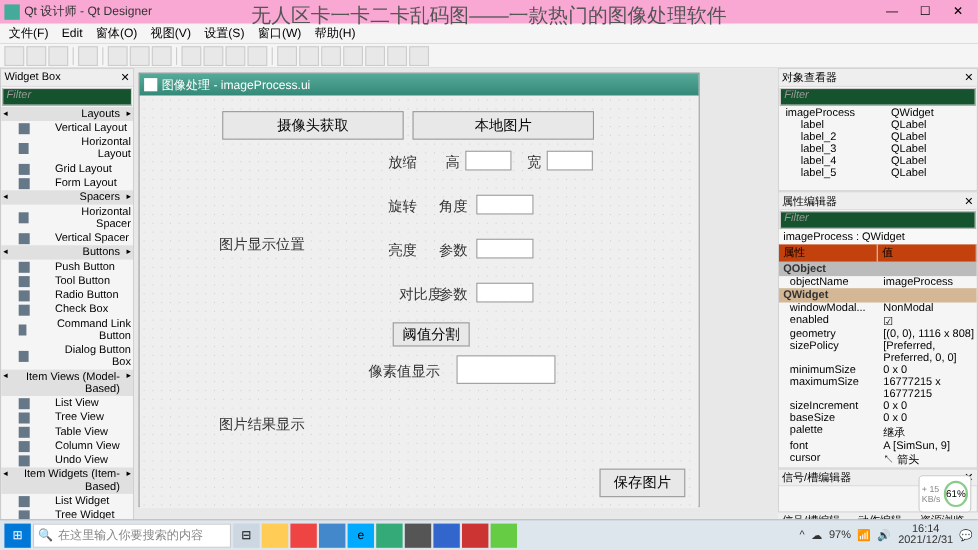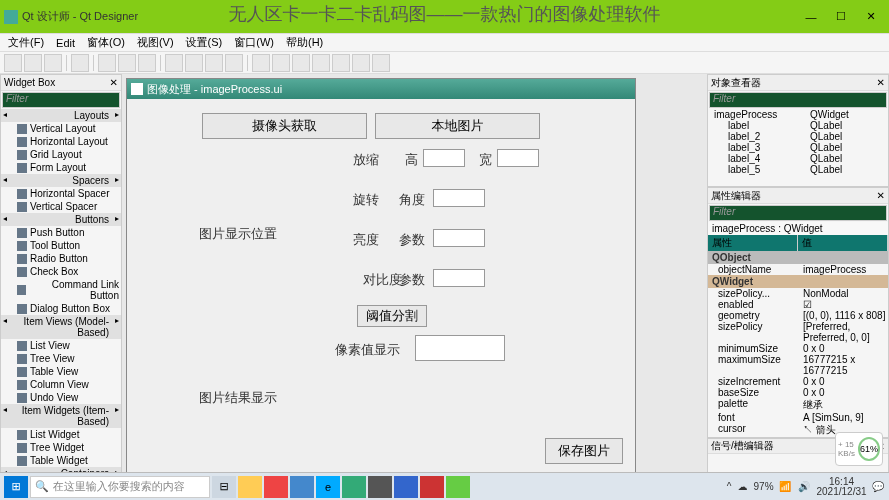--- a/index.html
+++ b/index.html
@@ -1,56 +1,56 @@
 <!DOCTYPE html>
 <html><head>
 <meta charset="utf-8">
 <style>
 * { margin: 0; padding: 0; box-sizing: border-box; font-family: "Microsoft YaHei", SimSun, sans-serif; }
 body { width: 889px; height: 500px; background: #f0f0f0; overflow: hidden; font-size: 11px; position: relative; }
-.titlebar { height: 34px; background: #84cc16; display: flex; align-items: center; padding: 0 4px; border-bottom: 1px solid #ddd; }
+.titlebar { height: 22px; background: #f9a8d4; display: flex; align-items: center; padding: 0 4px; border-bottom: 1px solid #ddd; }
 .titlebar .icon { width: 14px; height: 14px; background: #4a9; margin-right: 4px; }
 .titlebar .title { flex: 1; font-size: 11px; color: #333; }
 .titlebar .winbtns { display: flex; gap: 2px; }
 .titlebar .winbtn { width: 28px; height: 18px; display: flex; align-items: center; justify-content: center; cursor: pointer; font-size: 11px; }
 .overlay-title { position: absolute; top: 2px; left: 50%; transform: translateX(-50%); font-size: 18px; color: #555; z-index: 50; white-space: nowrap; }
 .menubar { height: 18px; background: #f5f5f5; display: flex; align-items: center; padding: 0 4px; gap: 4px; border-bottom: 1px solid #ddd; font-size: 11px; }
 .menubar span { padding: 4px 4px; cursor: pointer; }
 .toolbar { height: 22px; background: #f5f5f5; display: flex; align-items: center; padding: 0 4px; gap: 2px; border-bottom: 1px solid #ddd; }
 .toolbar .tbtn { width: 18px; height: 18px; background: #e8e8e8; border: 1px solid #ccc; cursor: pointer; }
 .toolbar .sep { width: 1px; height: 16px; background: #ccc; margin: 0 2px; }
 .main { display: flex; height: 420px; }
 .panel { background: #f5f5f5; border: 1px solid #ccc; display: flex; flex-direction: column; }
 .panel-head { height: 16px; background: #eee; display: flex; align-items: center; justify-content: space-between; padding: 0 3px; font-size: 10px; border-bottom: 1px solid #ddd; }
 .panel-head .pclose { cursor: pointer; }
 .filter { height: 16px; background: #14532d; border: 1px solid #ccc; margin: 1px; font-size: 10px; padding: 0 3px; color: #999; font-style: italic; }
 .left { width: 122px; }
 .widget-list { flex: 1; overflow: hidden; font-size: 10px; text-align: right; }
 .wl-group { background: #e0e0e0; padding: 1px 12px; font-size: 10px; position: relative; }
 .wl-group::before { content: "◂"; position: absolute; left: 2px; top: 1px; font-size: 8px; }
 .wl-group::after { content: "▸"; position: absolute; right: 2px; top: 1px; font-size: 8px; }
-.wl-item { padding: 1px 2px 1px 16px; position: relative; display: flex; align-items: center; }
+.wl-item { padding: 1px 2px 1px 16px; position: relative; display: flex; align-items: center; gap: 20px; }
 .wl-item .wicon { width: 10px; height: 10px; background: #678; margin-right: 3px; }
 .center { flex: 1; background: #e8e8e8; position: relative; padding: 4px; }
 .designer-window { width: 510px; height: 395px; background: #f0f0f0; border: 1px solid #888; position: relative; }
 .dw-title { height: 20px; background: linear-gradient(#5a9, #387); color: #fff; display: flex; align-items: center; padding: 0 4px; font-size: 11px; }
 .dw-title .dwicon { width: 12px; height: 12px; background: #fff; margin-right: 4px; }
 .dw-body { position: relative; background: #efefef; height: 375px; background-image: radial-gradient(circle, #ccc 0.5px, transparent 0.5px); background-size: 8px 8px; }
 .btn { background: #e8e8e8; border: 1px solid #999; padding: 3px 10px; font-size: 13px; cursor: pointer; text-align: center; position: absolute; }
 .lbl { position: absolute; font-size: 13px; color: #333; }
 .txt { position: absolute; background: #fff; border: 1px solid #999; height: 18px; }
 .right { width: 182px; display: flex; flex-direction: column; }
 .obj-tree { font-size: 10px; }
 .obj-head { display: flex; background: #e8e8e8; border-bottom: 1px solid #ccc; }
 .obj-head div { flex: 1; padding: 1px 4px; border-right: 1px solid #ccc; }
 .obj-row { display: flex; padding: 0 2px; }
 .obj-row .c1 { width: 100px; padding-left: 12px; }
 .obj-row .c2 { flex: 1; }
 .prop-table { font-size: 10px; flex: 1; overflow: hidden; }
-.prop-head { display: flex; background: #0f766e; }
+.prop-head { display: flex; background: #c2410c; }
 .prop-head div { flex: 1; padding: 1px 4px; border-right: 1px solid #ccc; }
 .prop-group { background: #bbb; color: #333; padding: 1px 4px; font-weight: bold; }
 .prop-group.qw { background: #d4b896; }
 .prop-row { display: flex; }
 .prop-row .pn { width: 95px; padding-left: 10px; }
 .prop-row .pv { flex: 1; }
 .prop-row.bold .pn { font-weight: normal; }
 .signal-panel { height: 40px; }
 .bottom-tabs { height: 16px; display: flex; justify-content: flex-end; gap: 8px; font-size: 10px; padding: 0 4px; background: #eee; }
 .taskbar { position: absolute; bottom: 0; left: 0; right: 0; height: 28px; background: #dde5ed; display: flex; align-items: center; padding: 0 4px; gap: 2px; border-top: 1px solid #bbb; }
@@ -307,21 +307,21 @@
         <div class="prop-group">QObject</div>
         <div id="prop-qobj">
             <div class="prop-row bold">
               <div class="pn">objectName</div>
               <div class="pv">imageProcess</div>
             </div>
           </div>
         <div class="prop-group qw">QWidget</div>
         <div id="prop-qwid">
             <div class="prop-row">
-              <div class="pn">sizePolicy...</div>
+              <div class="pn">windowModal...</div>
               <div class="pv">NonModal</div>
             </div>
             <div class="prop-row">
               <div class="pn">enabled</div>
               <div class="pv">☑</div>
             </div>
             <div class="prop-row bold">
               <div class="pn">geometry</div>
               <div class="pv">[(0, 0), 1116 x 808]</div>
             </div>

